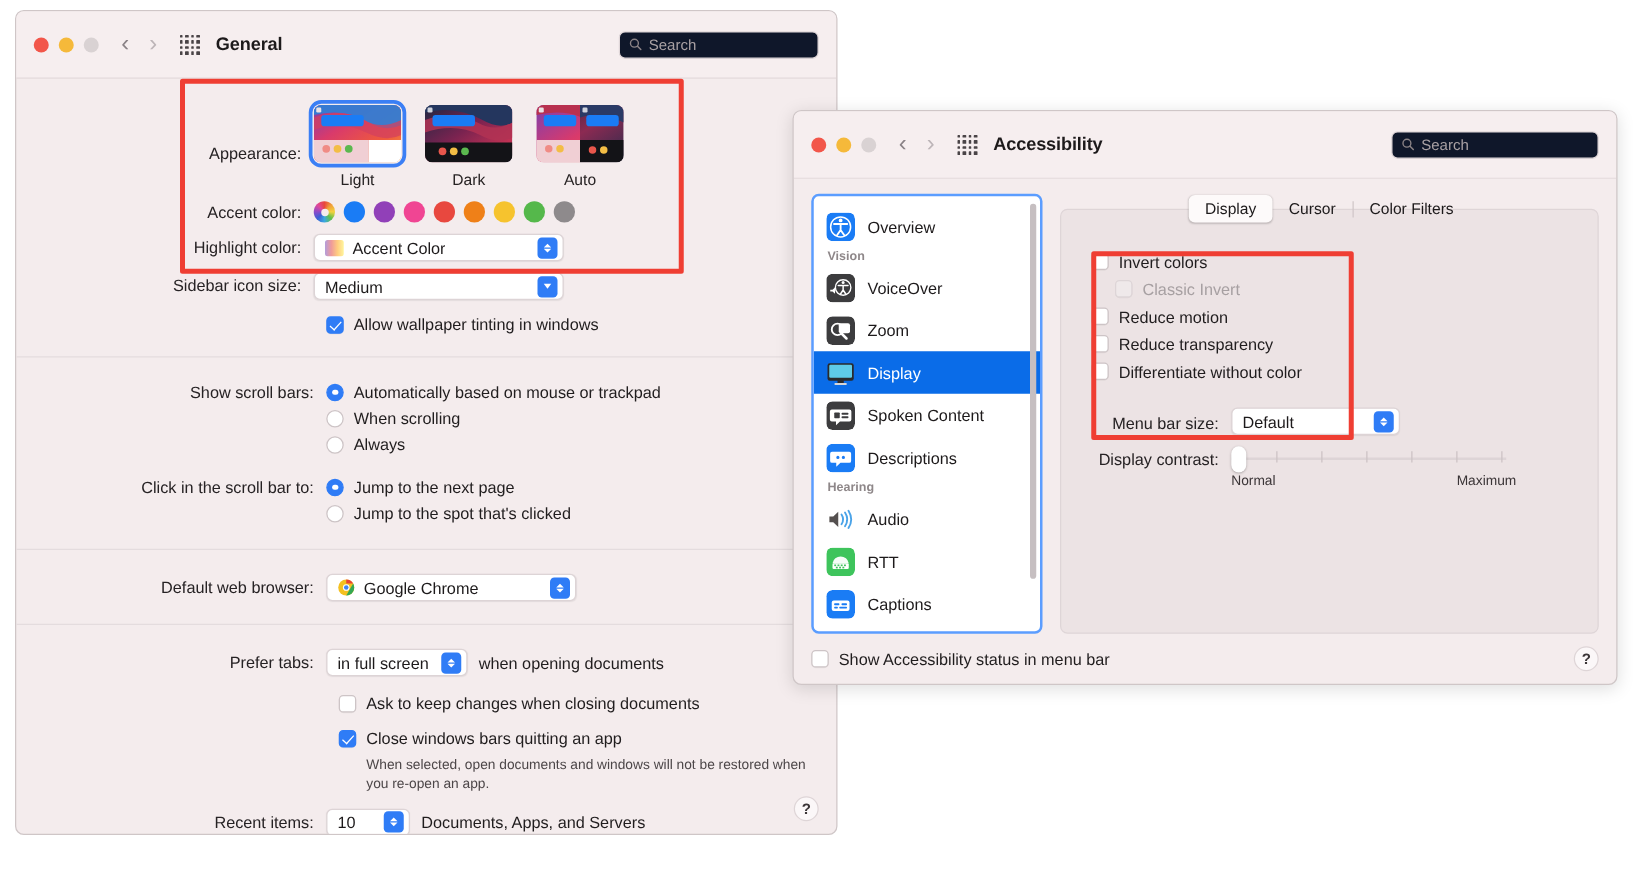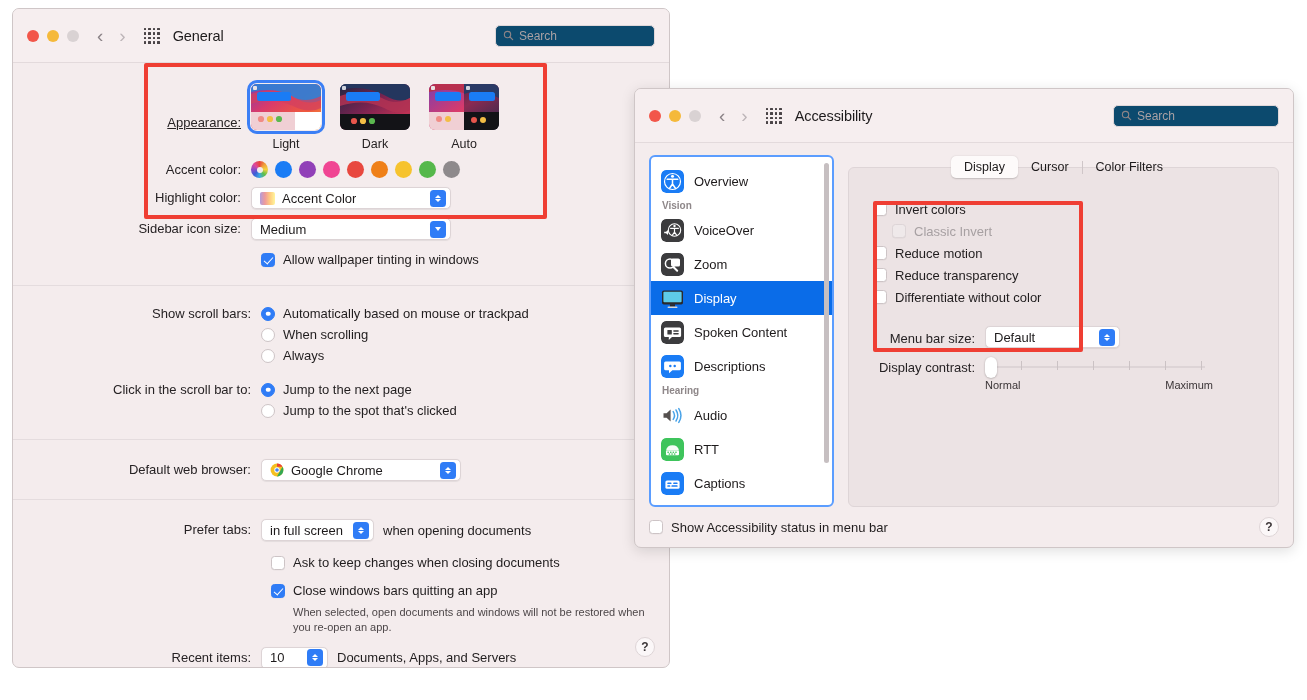--- a/index.html
+++ b/index.html
@@ -40,27 +40,27 @@
 
   .gridicon {
     display: grid;
     grid-template-columns: repeat(4, 2.5px);
     grid-template-rows: repeat(4, 2.5px);
     gap: 2px;
     margin-right: 13px;
   }
   .gridicon i { background: #4a4447; border-radius: 0.5px; display:block; width:2.5px; height:2.5px;}
 
-  .wtitle { font-size: 14.5px; font-weight: 400; color: #1d1a1b; letter-spacing: -0.1px; }
+  .wtitle { font-size: 14.5px; font-weight: 700; color: #1d1a1b; letter-spacing: -0.1px; }
 
   .searchbox {
     position: absolute;
     right: 14px; top: 50%; transform: translateY(-50%);
     width: 160px; height: 22px;
-    background: #0c4a6e;
+    background: #0f172a;
     border: 1px solid #e0d7d9;
     border-radius: 5px;
     display: flex; align-items: center; gap: 5px;
     padding: 0 7px;
   }
   .searchbox.wide { width: 166px; }
   .search-ph { font-size: 12px; color: #a9a1a4; }
   .mag { width: 11px; height: 11px; flex: none; }
 
   
@@ -264,21 +264,21 @@
           <circle cx="6.6" cy="6.6" r="4.6" fill="none" stroke="#8b8386" stroke-width="1.6"></circle>
           <line x1="10.2" y1="10.2" x2="14" y2="14" stroke="#8b8386" stroke-width="1.8" stroke-linecap="round"></line>
         </svg>
         <span class="search-ph">Search</span>
       </div>
     </div>
 
     <div class="gbody">
 
       <div class="row" style="padding: 21px 0 0 0;">
-        <div class="lbl" style="width:238px; padding-right:10px; padding-top:31px;text-decoration:underline;">Appearance:</div>
+        <div class="lbl" style="width:238px; padding-right:10px; padding-top:31px;">Appearance:</div>
         <div class="appearance-wrap">
 
           <div class="appr">
             <div class="thumb sel">
               <svg viewBox="0 0 70 46" width="70" height="46">
                 <defs>
                   <linearGradient id="lw" x1="0" y1="0" x2="1" y2="1">
                     <stop offset="0" stop-color="#7b3fb0"></stop>
                       <stop offset="0.35" stop-color="#d93a6b"></stop>
                     <stop offset="0.7" stop-color="#ef5a3c"></stop>

